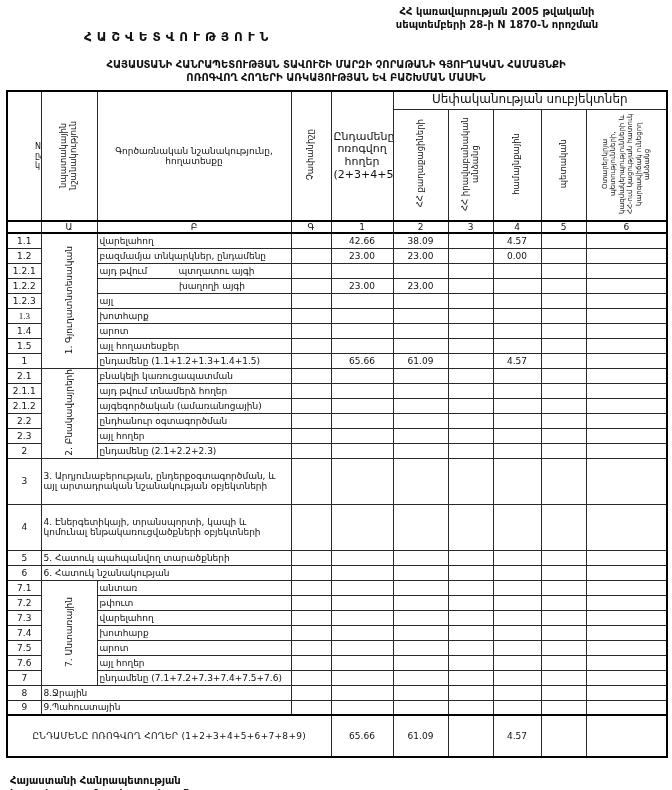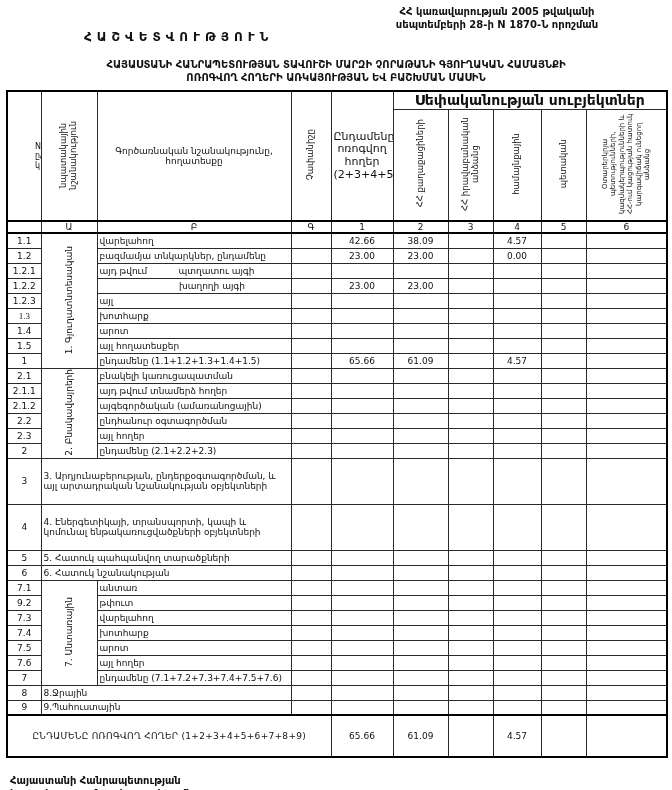--- a/index.html
+++ b/index.html
@@ -12,21 +12,21 @@
             font-size:10px;font-weight:bold;line-height:1.25;}
   .report-word{position:absolute;top:26px;left:78px;font-size:12px;font-weight:bold;letter-spacing:5px;}
   .subtitle{text-align:center;font-size:10px;font-weight:bold;line-height:1.3;margin:2px 0 6px 0;}
 
   
   table.rep{border-collapse:collapse;width:660px;table-layout:fixed;border:2px solid #000;}
   table.rep th, table.rep td{border:1px solid #2a2a2a;padding:0 2px;box-sizing:border-box;
        font-size:9px;line-height:1.15;overflow:hidden;}
   table.rep th{font-weight:normal;text-align:center;vertical-align:middle;}
   tr.h-owners th{height:112px;}
-  tr.h-top th.owners-span{height:18px;font-size:14px;font-weight:bold;}
+  tr.h-top th.owners-span{height:18px;font-size:12px;}
   .vert{writing-mode:vertical-rl;transform:rotate(180deg);display:inline-block;
         font-size:8.5px;line-height:1.15;max-height:108px;}
   .vert.small{font-size:7px;line-height:1.2;}
   tr.letters td{height:12px;text-align:center;font-size:9px;border-top:2px solid #000;border-bottom:2px solid #000;padding:0;}
   td.num{text-align:center;vertical-align:middle;}
   td.val{text-align:center;vertical-align:middle;font-size:9px;}
   td.lbl{text-align:left;vertical-align:middle;}
   td.lbl.center{text-align:center;}
   td.lbl .ind{display:inline-block;padding-left:42%;}
   td.lbl .split{display:flex;justify-content:flex-start;}
@@ -333,21 +333,21 @@
           <td class="lbl">անտառ</td>
           <td class="val"></td>
           <td class="val"></td>
           <td class="val"></td>
           <td class="val"></td>
           <td class="val"></td>
           <td class="val"></td>
           <td class="val"></td>
         </tr>
         <tr style="height: 15px;">
-          <td class="num">9.2</td>
+          <td class="num">7.2</td>
           <td class="lbl">թփուտ</td>
           <td class="val"></td>
           <td class="val"></td>
           <td class="val"></td>
           <td class="val"></td>
           <td class="val"></td>
           <td class="val"></td>
           <td class="val"></td>
         </tr>
         <tr style="height: 15px;">

